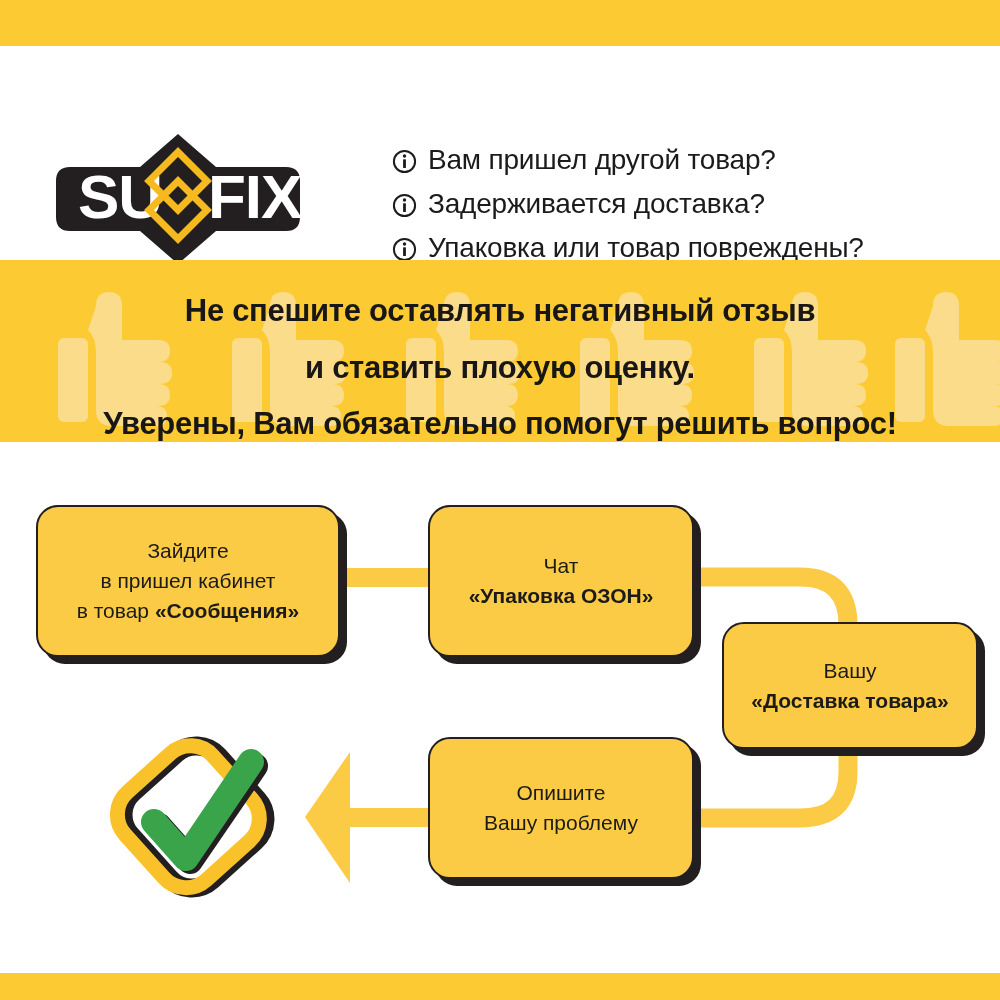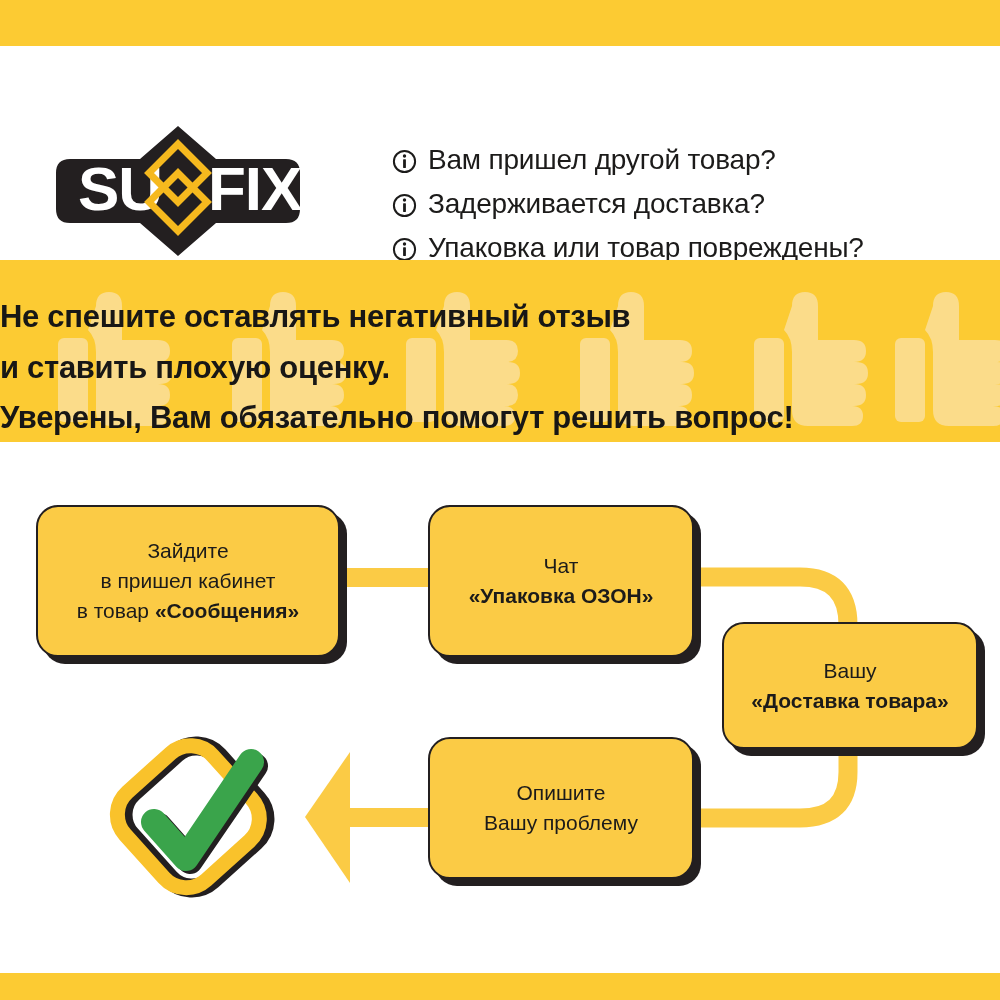--- a/index.html
+++ b/index.html
@@ -36,21 +36,21 @@
   .header {
     position: absolute;
     left: 0; top: 46px;
     width: 1000px; height: 214px;
     background: #ffffff;
   }
 
   
   .logo-wrap {
     position: absolute;
-    left: 42px; top: 80px;
+    left: 42px; top: 88px;
     width: 272px; height: 130px;
   }
   .logo-wrap svg { display: block; }
 
   
   .q-list {
     position: absolute;
     left: 392px; top: 92px;
     width: 600px;
   }
@@ -89,23 +89,23 @@
     position: absolute;
     left: 0; top: 0;
     width: 1000px; height: 182px;
   }
   .banner-lines {
     position: absolute;
     left: 0; top: 0;
     width: 1000px; height: 216px;
     display: flex;
     flex-direction: column;
-    align-items: flex-start;
+    align-items: center;
     justify-content: center;
-    gap: 14px;
+    gap: 20px;
   }
   .banner-line {
     font-family: "Liberation Sans", sans-serif;
     font-weight: bold;
     font-size: 31px;
     color: #181716;
     text-align: center;
     letter-spacing: -0.3px;
     line-height: 1.18;
     white-space: nowrap;

